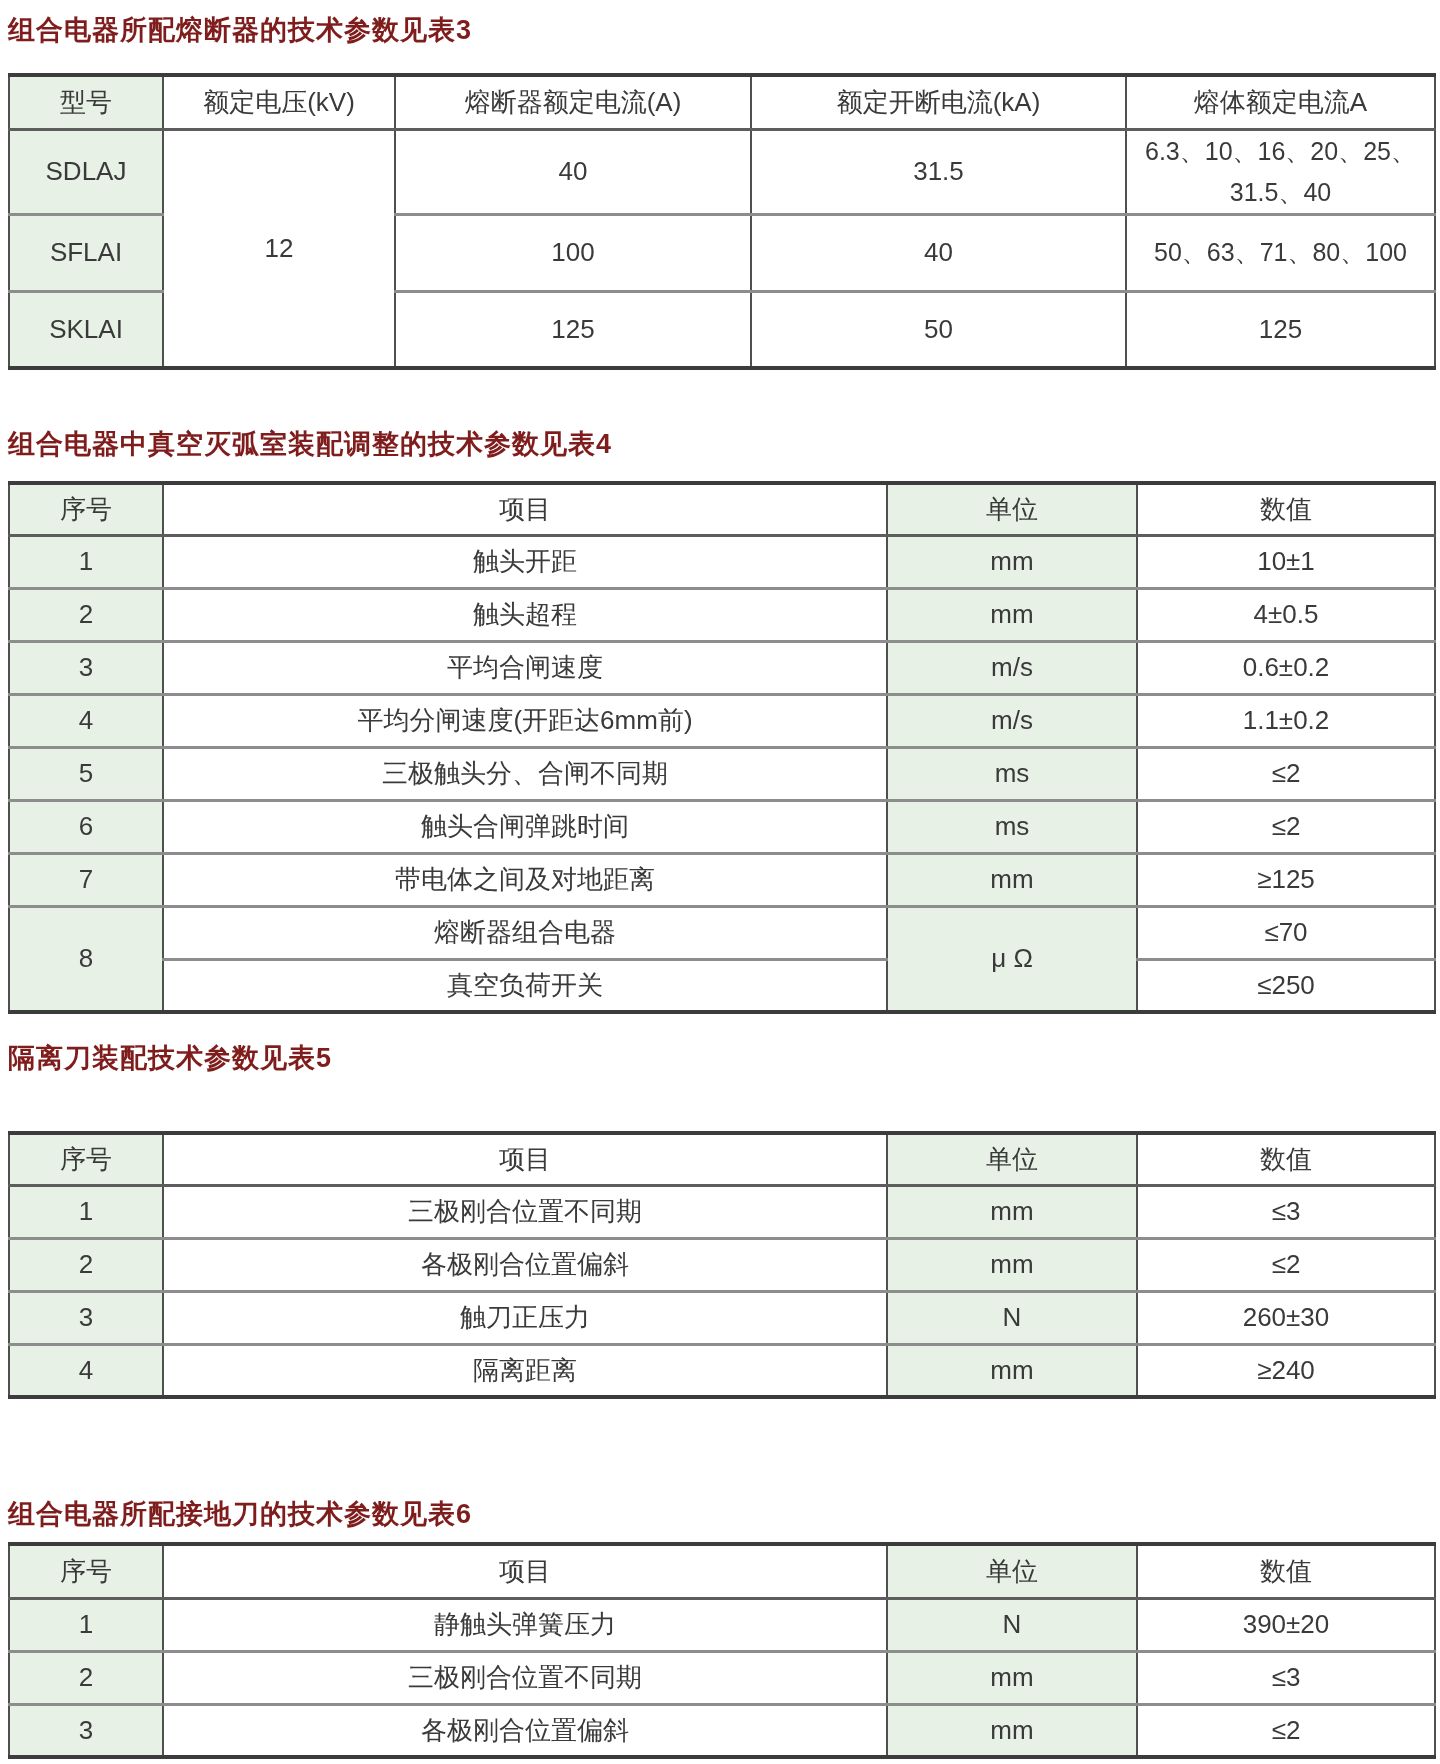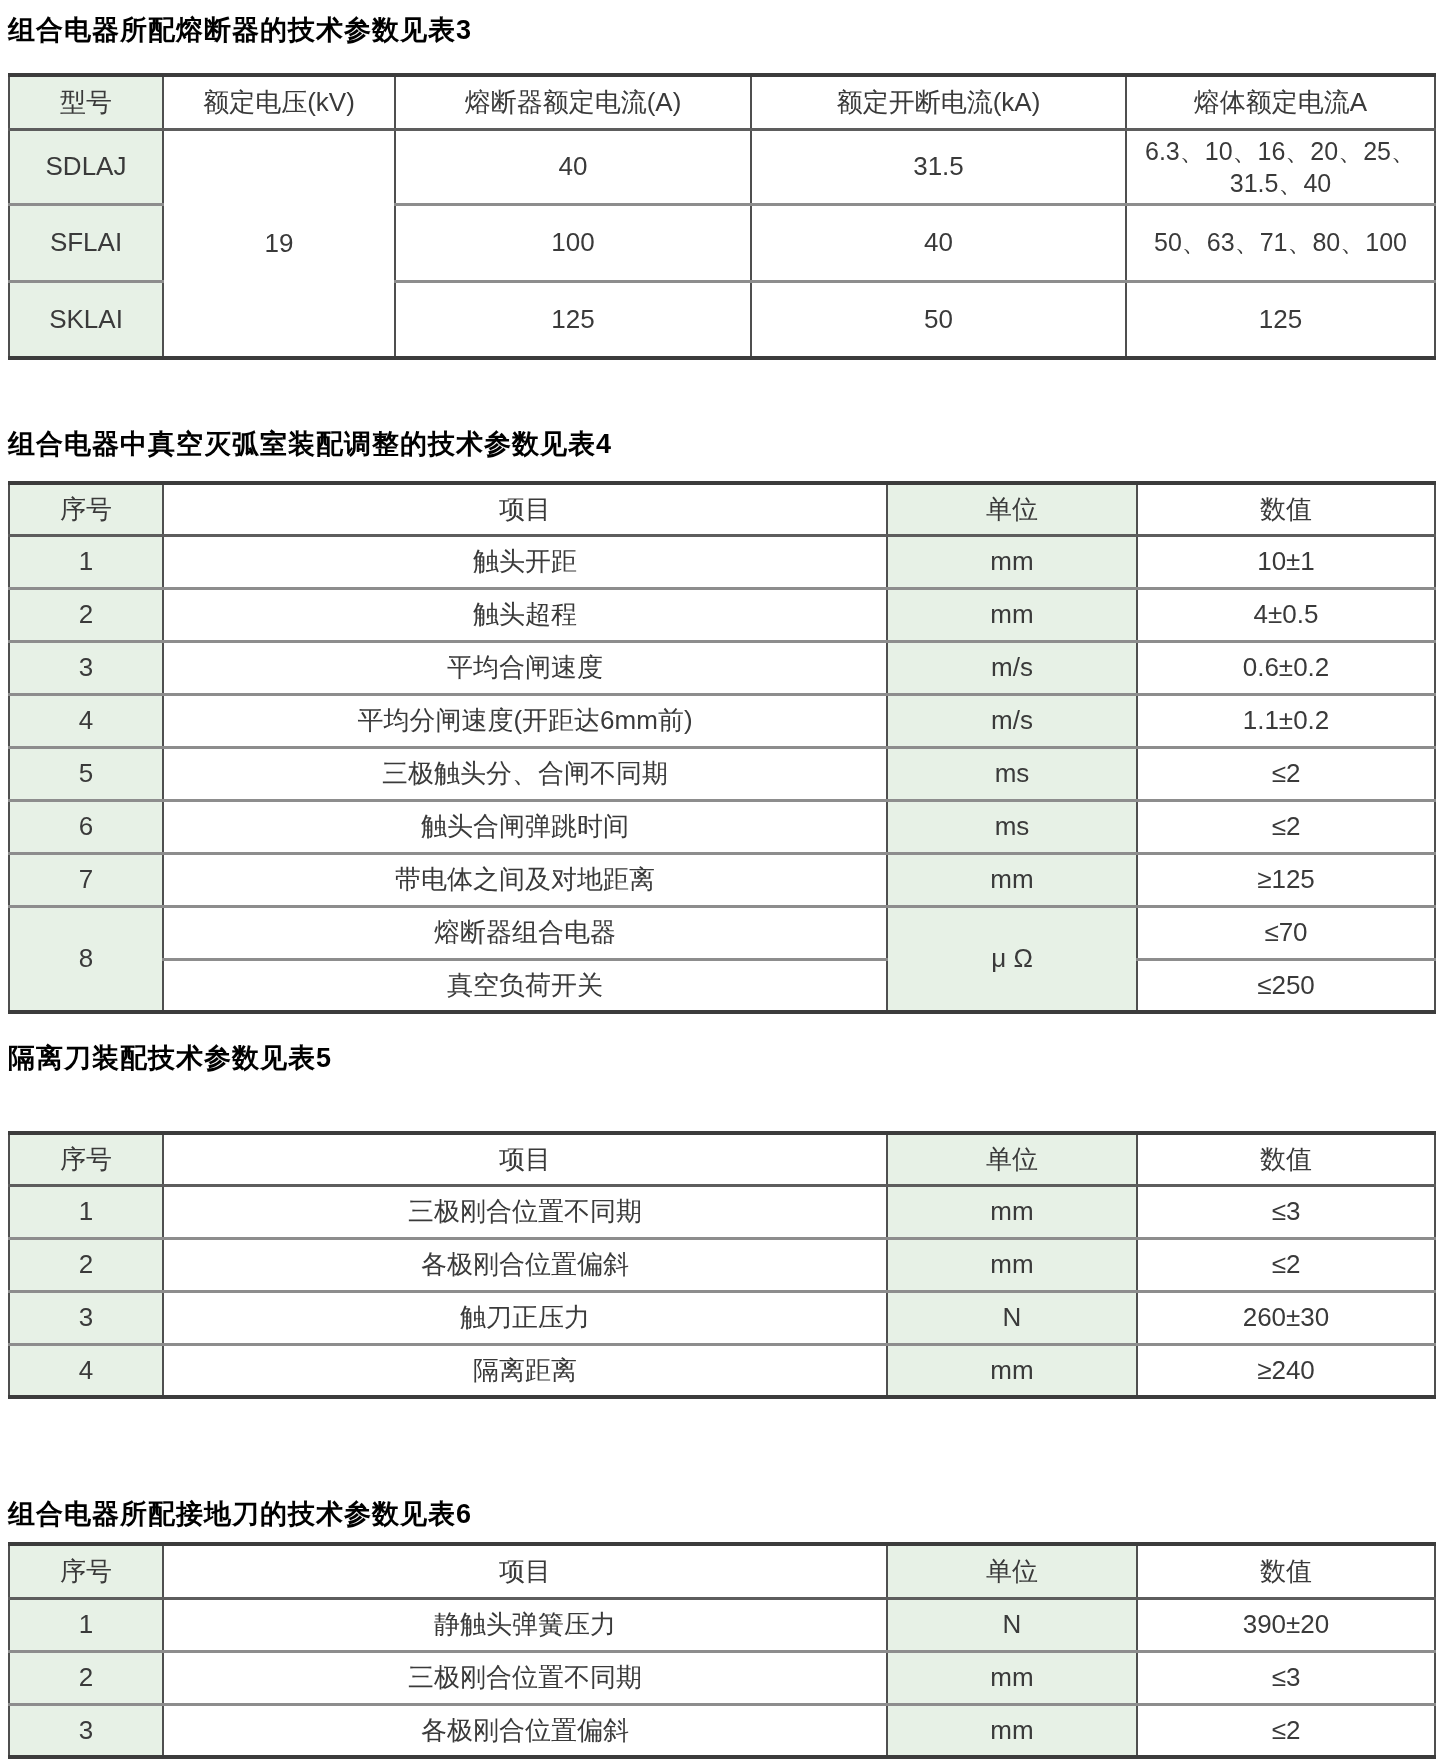--- a/index.html
+++ b/index.html
@@ -1,21 +1,21 @@
 <!DOCTYPE html>
 <html><head>
 <meta charset="utf-8">
 <style>
   html,body{margin:0;padding:0;}
   body{
     width:1440px;height:1764px;position:relative;background:#ffffff;
     font-family:"Liberation Sans","DejaVu Sans",sans-serif;color:#3a3a3a;overflow:hidden;
   }
   .abs{position:absolute;}
-  .doc-title{font-size:27px;font-weight:bold;color:#000000;white-space:nowrap;letter-spacing:1px;}
+  .doc-title{font-size:27px;font-weight:bold;color:#7f1d1d;white-space:nowrap;letter-spacing:1px;}
   table{border-collapse:collapse;table-layout:fixed;width:1426px;
         border-top:4px solid #3c3c3c;border-bottom:4px solid #3c3c3c;
         border-left:2px solid #464646;border-right:2px solid #464646;border-radius:24px;}
   th,td{
     border-left:2px solid #4f4f4f;border-right:2px solid #4f4f4f;
     border-top:3px solid #8d8d8d;border-bottom:3px solid #8d8d8d;
     text-align:center;vertical-align:middle;
     font-size:26px;font-weight:400;color:#3a3a3a;
     padding:0 4px;line-height:33px;
   }
@@ -39,24 +39,24 @@
   <tbody>
   <tr class="header-row" style="height:54px">
     <th class="g">型号</th>
     <th class="w">额定电压(kV)</th>
     <th class="w">熔断器额定电流(A)</th>
     <th class="w">额定开断电流(kA)</th>
     <th class="w">熔体额定电流A</th>
   </tr>
   <tr style="height:75px">
     <td class="g">SDLAJ</td>
-    <td class="w" rowspan="3">19</td>
+    <td class="w" rowspan="3">12</td>
     <td class="w">40</td>
     <td class="w">31.5</td>
-    <td class="w" style="font-size:25px;line-height:32px">6.3、10、16、20、25、31.5、40</td>
+    <td class="w" style="font-size:25px;line-height:41px">6.3、10、16、20、25、31.5、40</td>
   </tr>
   <tr style="height:77px">
     <td class="g">SFLAI</td>
     <td class="w">100</td>
     <td class="w">40</td>
     <td class="w" style="font-size:25px">50、63、71、80、100</td>
   </tr>
   <tr style="height:77px">
     <td class="g">SKLAI</td>
     <td class="w">125</td>

